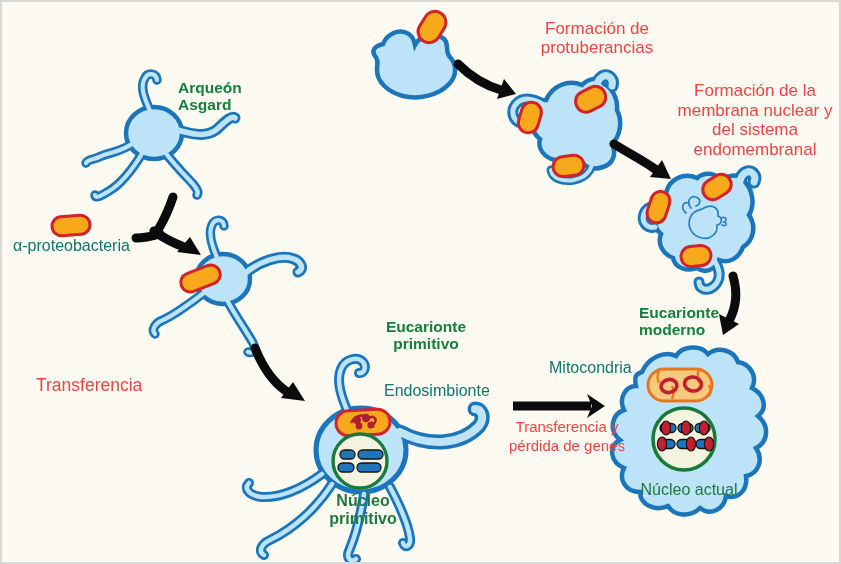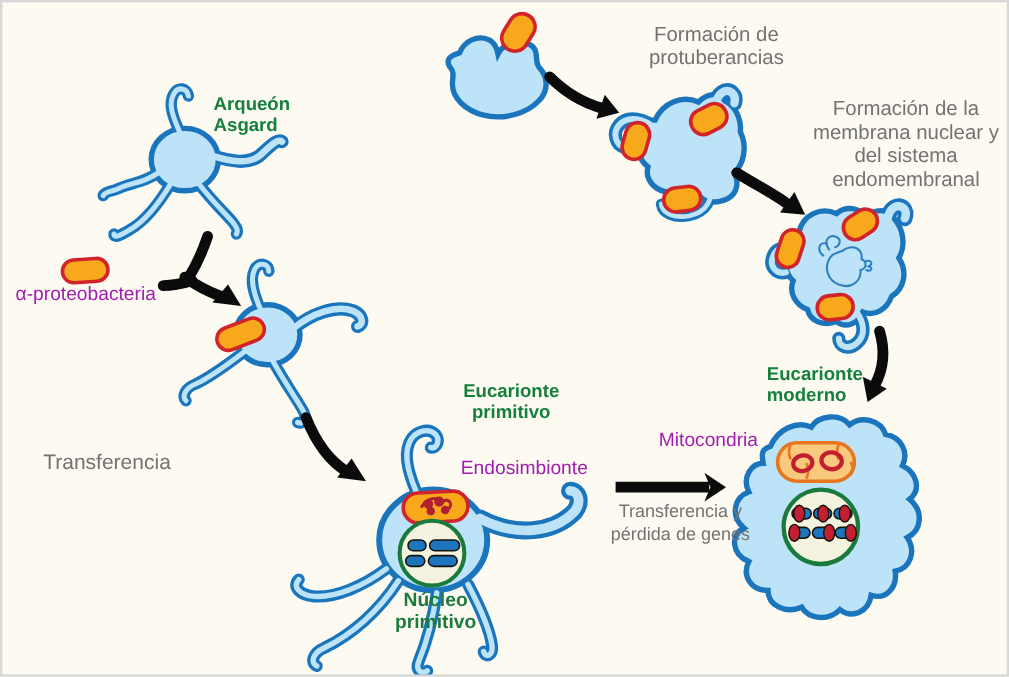--- a/index.html
+++ b/index.html
@@ -5,23 +5,23 @@
   html,body{margin:0;padding:0;background:#e9e9e9;}
   #stage{
     position:relative;width:841px;height:564px;
     background:#FCFAF1;border:2px solid #D8D8D6;box-sizing:border-box;
     overflow:hidden;font-family:"Liberation Sans",sans-serif;
   }
   #art{position:absolute;left:0;top:0;}
   .lbl{position:absolute;white-space:pre-line;line-height:18px;}
   .ctr{text-align:center;}
   .lbl-blue{color:#15803d;font-weight:bold;font-size:15.5px;line-height:17px;}
-  .lbl-red{color:#a21caf;font-size:16px;}
+  .lbl-red{color:#0f766e;font-size:16px;}
   .lbl-green{color:#1E7A3C;font-size:16px;}
-  .lbl-black{color:#737373;font-size:17px;line-height:19px;}
+  .lbl-black{color:#ef4444;font-size:17px;line-height:19px;}
   
   .tent-o{stroke:#1B75BC;fill:none;stroke-linecap:round;}
   .tent-i{stroke:#BDE3F9;fill:none;stroke-linecap:round;}
   .cellbody{fill:#BDE3F9;stroke:#1B75BC;}
   .bact{fill:#F7A81B;stroke:#D2232A;stroke-width:3;}
   .arrow{stroke:#0B0B0B;stroke-width:9;fill:none;stroke-linecap:round;}
   .ahead{fill:#0B0B0B;stroke:none;}
   .nuc{fill:#F3F3DF;stroke:#1A7A3B;}
   .chrom{fill:#1D76BD;stroke:#15130E;stroke-width:1.3;}
   .redgene{fill:#C41E31;stroke:#15130E;stroke-width:1.2;}
@@ -237,13 +237,14 @@
   <div class="lbl lbl-blue ctr" style="left:383px;top:316px;width:82px;">Eucarionte
 primitivo</div>
   <div class="lbl lbl-red" style="left:382px;top:380px;">Endosimbionte</div>
   <div class="lbl lbl-green ctr" style="left:301px;top:490px;width:120px;font-weight:bold;">Núcleo
 primitivo</div>
   <div class="lbl lbl-black ctr" style="left:495px;top:415px;width:140px;font-size:15px;">Transferencia y
 pérdida de genes</div>
   <div class="lbl lbl-blue" style="left:637px;top:302px;">Eucarionte
 moderno</div>
   <div class="lbl lbl-red" style="left:547px;top:357px;">Mitocondria</div>
+  <div class="lbl lbl-green ctr" style="left:622px;top:479px;width:130px;">Núcleo actual</div>
 </div>
 
 </body></html>

